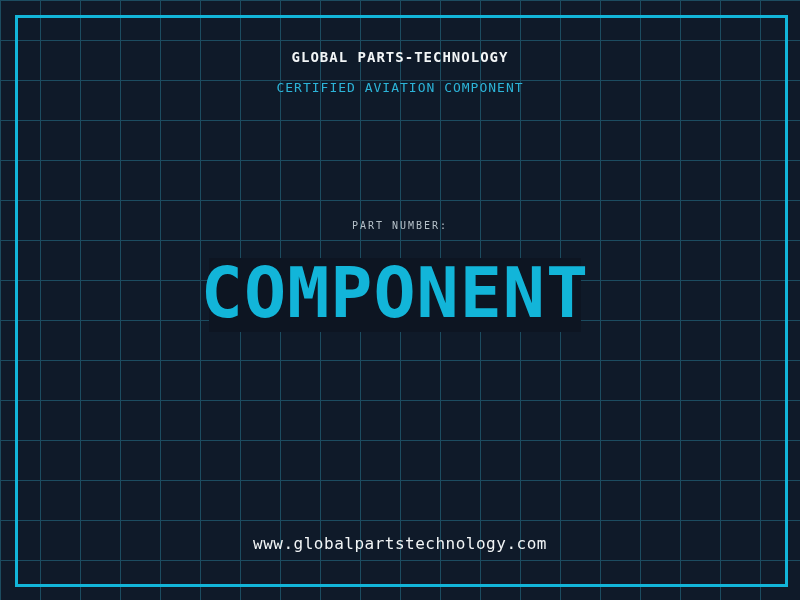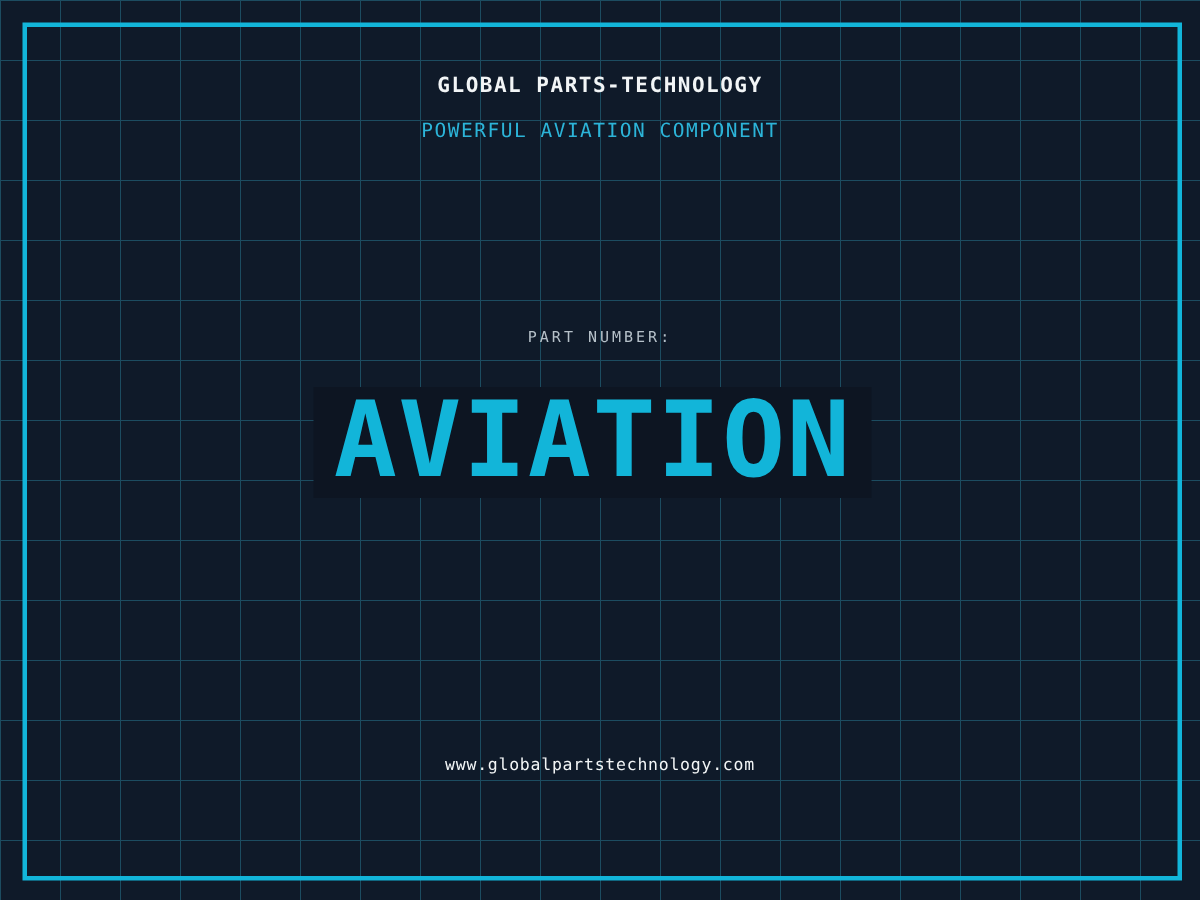--- a/index.html
+++ b/index.html
@@ -67,36 +67,36 @@
   }
   .part-number {
     font-size: 70px;
     font-weight: bold;
     letter-spacing: 1px;
     line-height: 1;
     color: var(--accent, #12b5d9);
     transform: translateY(-2px);
   }
   .website {
-    top: 503px;
-    font-size: 11px;
+    top: 534px;
+    font-size: 16px;
     letter-spacing: 0.5px;
     color: var(--text, #f2f5f6);
   }
 </style>
 </head>
 <body>
 
 <div class="stage">
   <div class="frame"></div>
 
   <div class="centered-text company-name">GLOBAL PARTS-TECHNOLOGY</div>
 
-  <div class="centered-text certification-line">POWERFUL AVIATION COMPONENT</div>
+  <div class="centered-text certification-line">CERTIFIED AVIATION COMPONENT</div>
 
   <div class="centered-text part-label">PART NUMBER:</div>
 
   <div class="part-panel">
-    <div class="part-number">AVIATION</div>
+    <div class="part-number">COMPONENT</div>
   </div>
 
   <div class="centered-text website">www.globalpartstechnology.com</div>
 </div>
 
 </body></html>

